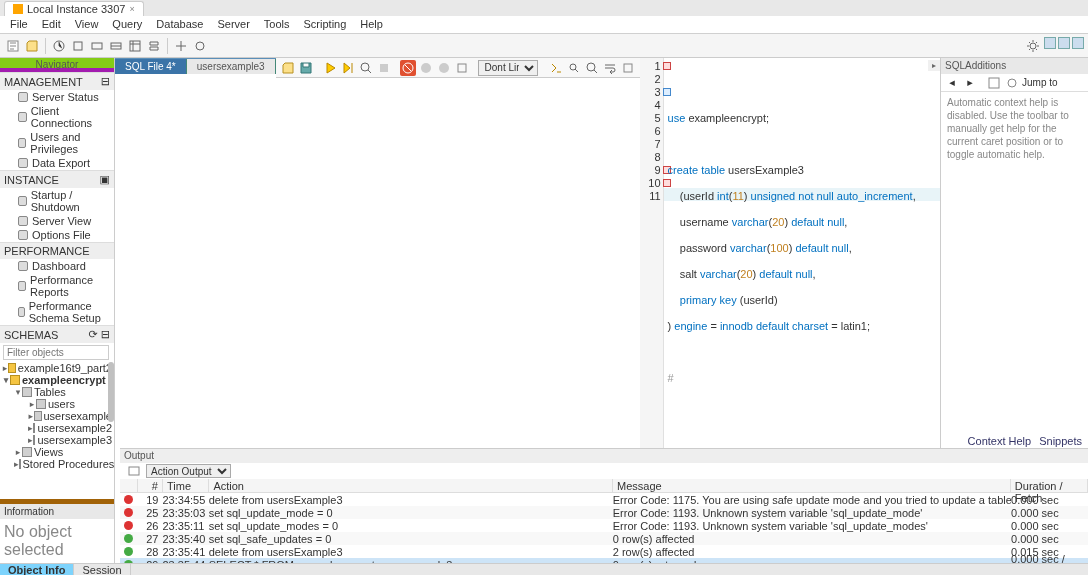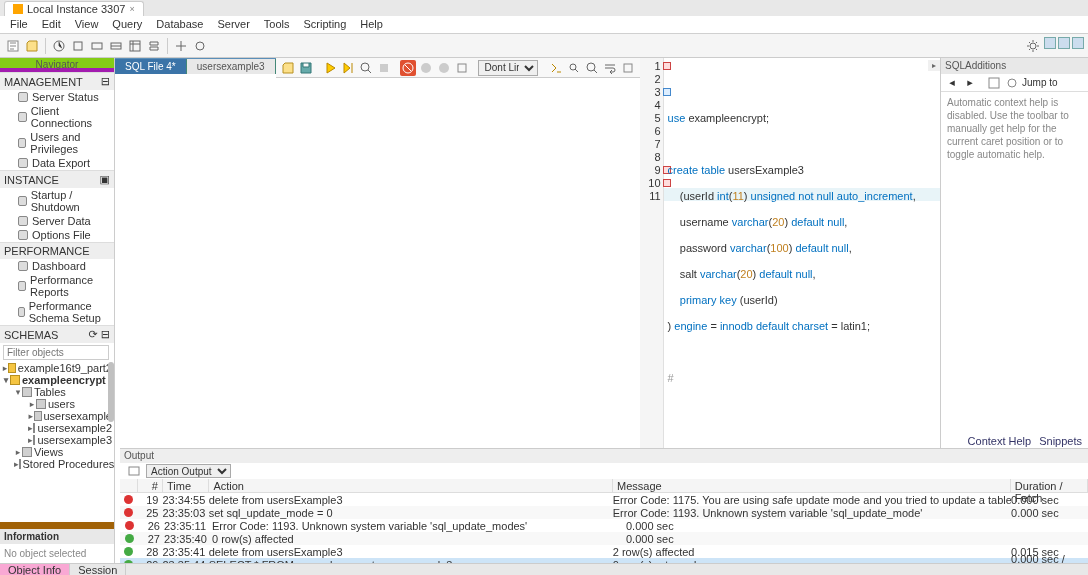--- a/index.html
+++ b/index.html
@@ -32,22 +32,22 @@
 .sb-icon { width:10px; height:10px; border:1px solid #888; background:#ddd; border-radius:2px; }
 .sb-search { width:100%; border:1px solid #ccc; font-size:10px; padding:1px 3px; margin:2px 3px; width:calc(100% - 8px);}
 .tree { font-size:10px; }
 .tree-row { display:flex; align-items:center; padding:0 2px; cursor:default; white-space:nowrap;}
 .tri { width:8px; text-align:center; color:#666; font-size:9px;}
 .db-icon { width:10px; height:10px; background:#f5c542; border:1px solid #b89020; margin-right:2px;}
 .tbl-icon { width:10px; height:10px; background:#d0d0d0; border:1px solid #888; margin-right:2px;}
 .tree-bold { font-weight:bold; }
 .schema-box { flex:1; overflow:auto; position:relative;}
 .scroll-thumb { position:absolute; right:0; top:0; width:6px; height:60px; background:#c0c0c0; border-radius:3px;}
-.sb-info { background:#e8e8e8; font-size:10px; padding:2px 4px; border-top:7px solid #a16207;font-weight:bold;}
-.sb-noobj { padding:4px; font-size:10px; color:#888;}
+.sb-info { background:#e8e8e8; font-size:10px; padding:2px 4px; border-top:5px solid #a16207;}
+.sb-noobj { padding:4px; font-size:16px; color:#888;}
 
 
 .center { flex:1; display:flex; flex-direction:row; overflow:hidden; background:#fff;}
 .file-tabs { height:16px; background:#5b8fb9; display:flex; align-items:flex-end;}
 .file-tab { padding:2px 10px; font-size:10px; color:#fff; background:#6fa3cc; border-right:1px solid #487;}
 .file-tab.active { background:#3b74a8; }
 .file-tab.inactive { background:#e8e8e8; color:#555; }
 .ed-toolbar { height:20px; background:#f8f8f8; border-bottom:1px solid #ccc; display:flex; align-items:center; padding:0 4px; gap:2px;}
 .ebtn { width:16px; height:16px; border:1px solid transparent; display:flex; align-items:center; justify-content:center;}
 .ebtn.danger { background:#e05030; border-radius:2px;}
@@ -94,21 +94,21 @@
 .oc-idx { width:26px; text-align:right; padding-right:4px;}
 .oc-time { width:48px;}
 .oc-action { width:420px; white-space:nowrap; overflow:hidden;}
 .oc-msg { width:414px; white-space:nowrap; overflow:hidden;}
 .oc-dur { width:80px;}
 .out-row.sel { background:#cde4f7 !important;}
 
 
 .statusbar { position:absolute; left:0; right:0; bottom:0; height:12px; background:#e8e8e8; display:flex; font-size:10px; color:#555; border-top:1px solid #ccc;}
 .statusbar span { padding:0 8px; border-right:1px solid #ccc;}
-.statusbar span.active { background:#f9a8d4;}
+.statusbar span.active { background:#7dd3fc;font-weight:bold;}
 </style>
 </head>
 <body>
 
 <div class="win-tabs">
   <div class="win-tab">
     <span class="home"></span>
     <span>Local Instance 3307</span>
     <span class="x">×</span>
   </div>
@@ -224,21 +224,21 @@
     <div class="sb-header">
         <span>INSTANCE</span>
         <span>▣</span>
       </div>
     <div class="sb-item">
         <span class="sb-icon"></span>
         <span>Startup / Shutdown</span>
       </div>
     <div class="sb-item">
         <span class="sb-icon"></span>
-        <span>Server Data</span>
+        <span>Server View</span>
       </div>
     <div class="sb-item">
         <span class="sb-icon"></span>
         <span>Options File</span>
       </div>
 
     <div class="sb-header">
         <span>PERFORMANCE</span>
       </div>
     <div class="sb-item">
@@ -506,29 +506,31 @@
   <div class="oc-action">set sql_update_mode = 0</div>
         <div class="oc-msg">Error Code: 1193. Unknown system variable 'sql_update_mode'</div>
         <div class="oc-dur">0.000 sec</div>
       </div>
       <div class="out-row">
         <div style="width:18px;display:flex;justify-content:center">
           <div class="status-dot err"></div>
         </div>
   <div class="oc-idx">26</div>
         <div class="oc-time">23:35:11</div>
+  <div class="oc-action">set sql_update_modes = 0</div>
         <div class="oc-msg">Error Code: 1193. Unknown system variable 'sql_update_modes'</div>
         <div class="oc-dur">0.000 sec</div>
       </div>
       <div class="out-row">
         <div style="width:18px;display:flex;justify-content:center">
           <div class="status-dot ok"></div>
         </div>
   <div class="oc-idx">27</div>
         <div class="oc-time">23:35:40</div>
+  <div class="oc-action">set sql_safe_updates = 0</div>
         <div class="oc-msg">0 row(s) affected</div>
         <div class="oc-dur">0.000 sec</div>
       </div>
       <div class="out-row">
         <div style="width:18px;display:flex;justify-content:center">
           <div class="status-dot ok"></div>
         </div>
   <div class="oc-idx">28</div>
         <div class="oc-time">23:35:41</div>
   <div class="oc-action">delete from usersExample3</div>

